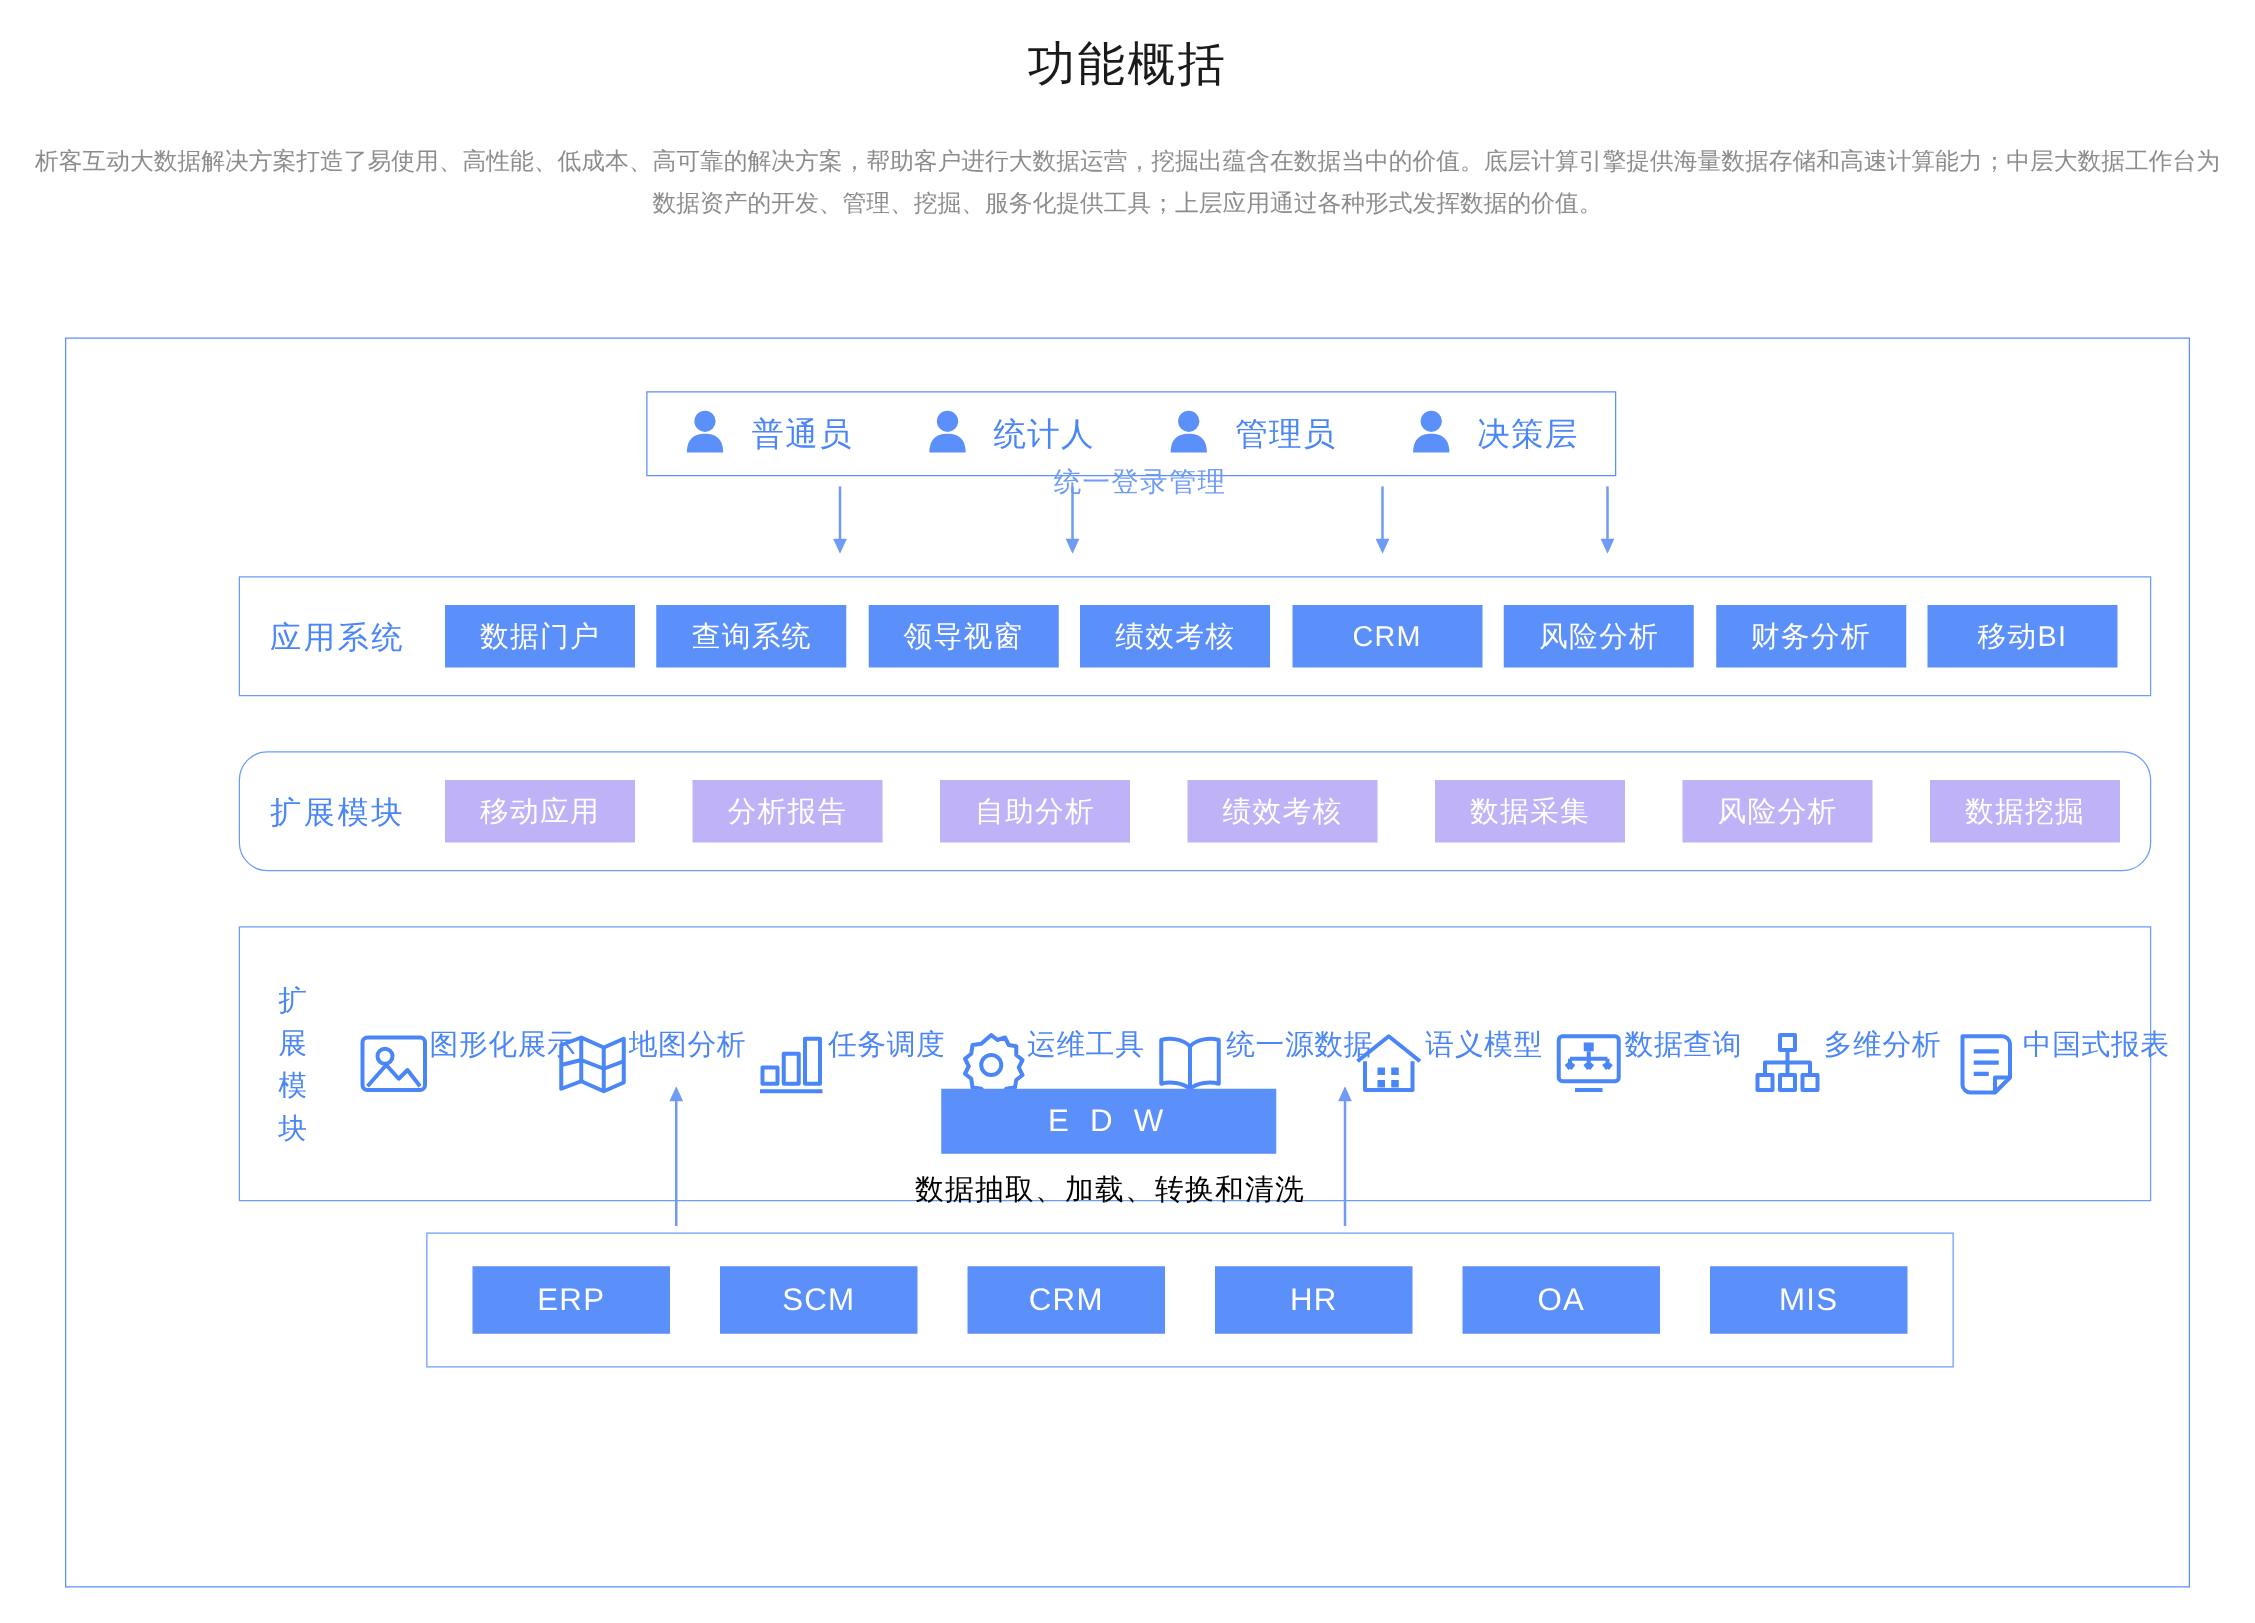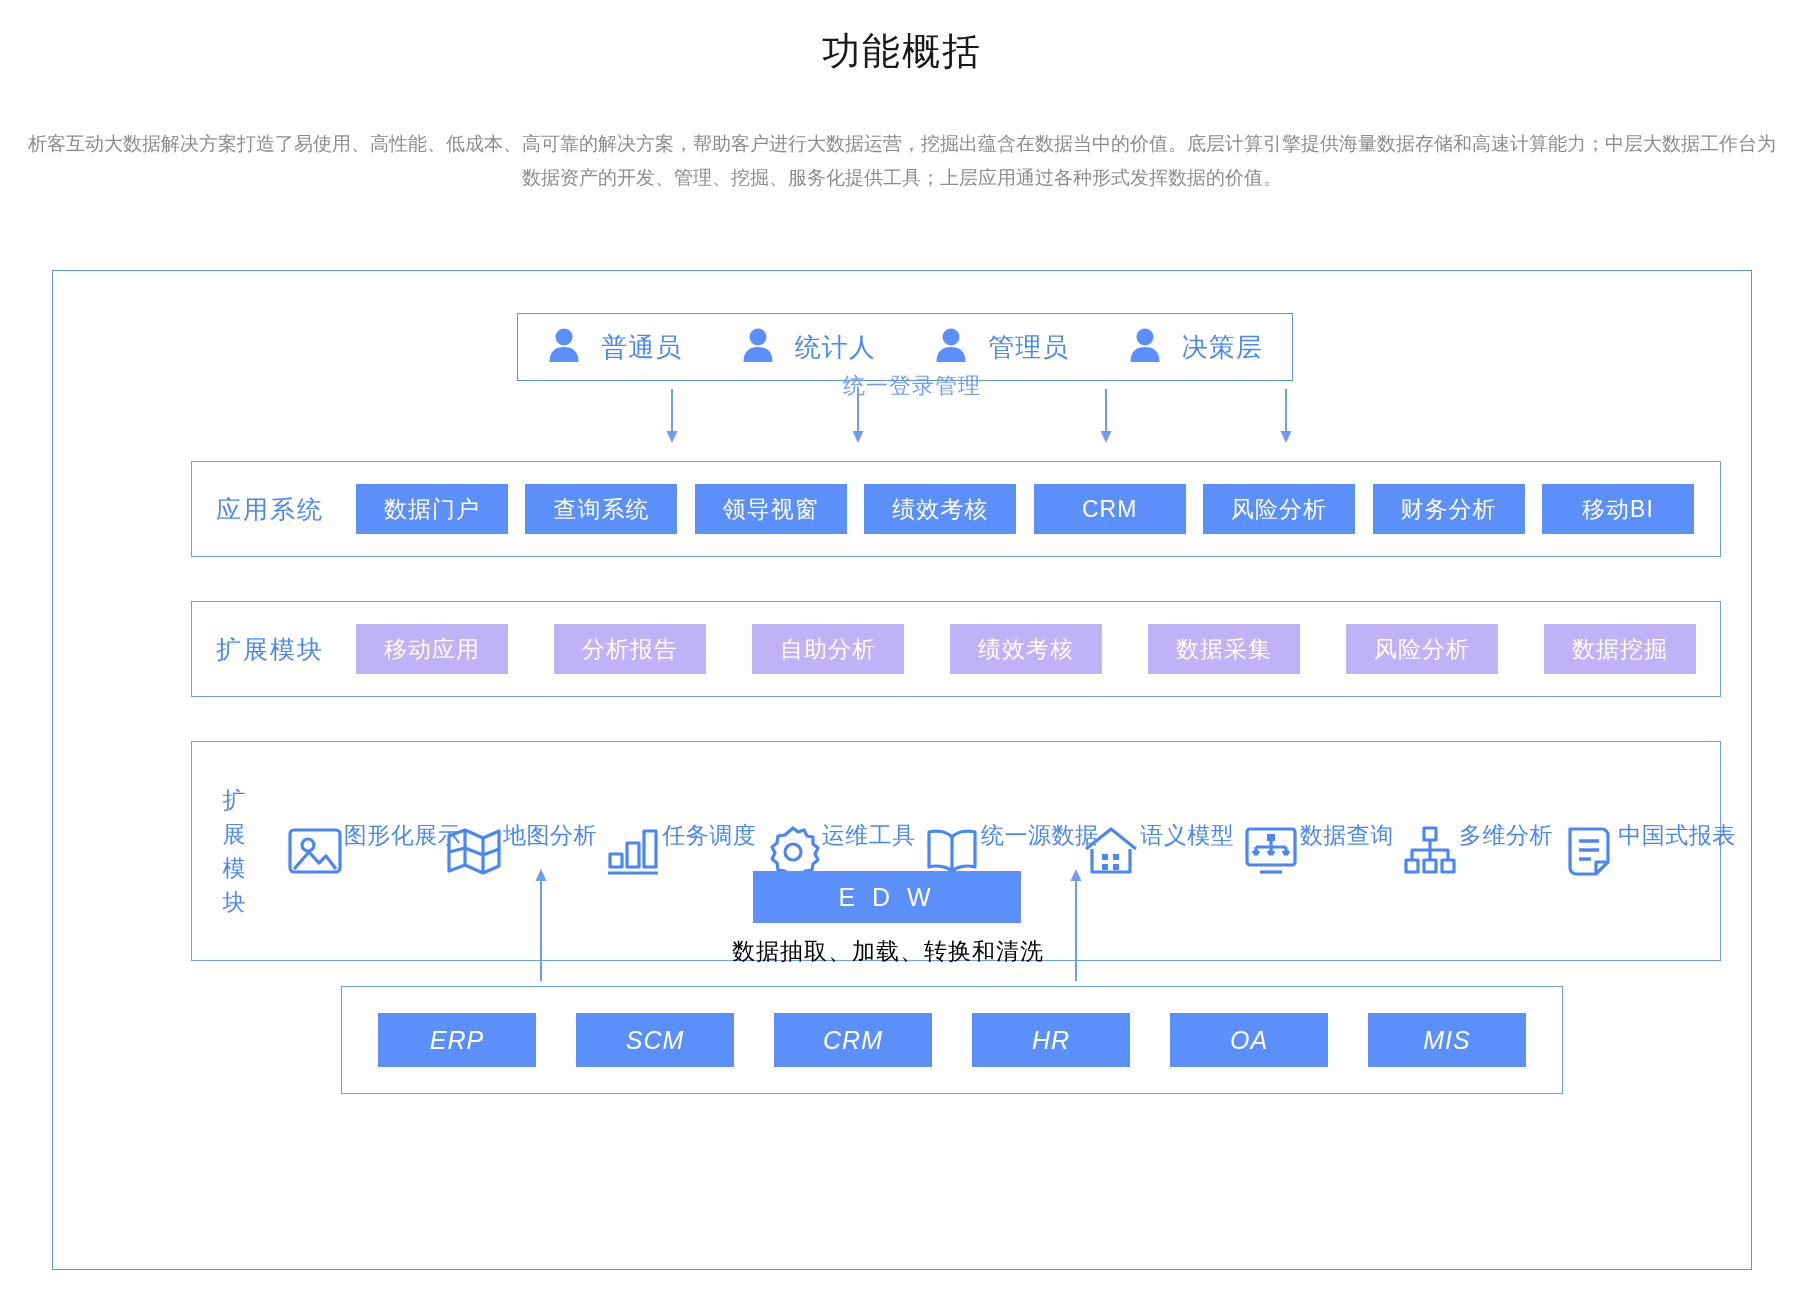--- a/index.html
+++ b/index.html
@@ -20,21 +20,21 @@
   .page-title {
     text-align: center;
     font-size: 38px;
     font-weight: 400;
     color: #1a1a1a;
     margin: 0;
     padding-top: 26px;
     letter-spacing: 2px;
   }
   .page-subtitle {
-    margin: 14px auto;
+    margin: 0 auto;
     padding-top: 36px;
     width: 1760px;
     text-align: center;
     font-size: 19px;
     line-height: 34px;
     color: #8c8c8c;
   }
 
   
   .diagram-frame {
@@ -135,20 +135,21 @@
     top: 190px;
     width: 1530px;
     height: 96px;
   }
   
   .ext-row {
     left: 138px;
     top: 330px;
     width: 1530px;
     height: 96px;
+    border-radius: 23px;
   }
   .ext-row .chip-strip { padding-right: 24px; }
 
   
   .icons-row {
     left: 138px;
     top: 470px;
     width: 1530px;
     height: 220px;
     align-items: stretch;
@@ -234,21 +235,20 @@
   }
   .src-chip {
     background: #5b8ff9;
     color: #fff;
     font-size: 25px;
     letter-spacing: 1px;
     width: 158px;
     height: 54px;
     line-height: 54px;
     text-align: center;
-    font-style: italic;
   }
 </style>
 </head>
 <body>
 
 <h1 class="page-title">功能概括</h1>
 <p class="page-subtitle">析客互动大数据解决方案打造了易使用、高性能、低成本、高可靠的解决方案，帮助客户进行大数据运营，挖掘出蕴含在数据当中的价值。底层计算引擎提供海量数据存储和高速计算能力；中层大数据工作台为数据资产的开发、管理、挖掘、服务化提供工具；上层应用通过各种形式发挥数据的价值。</p>
 
 <div class="diagram-frame">
 

